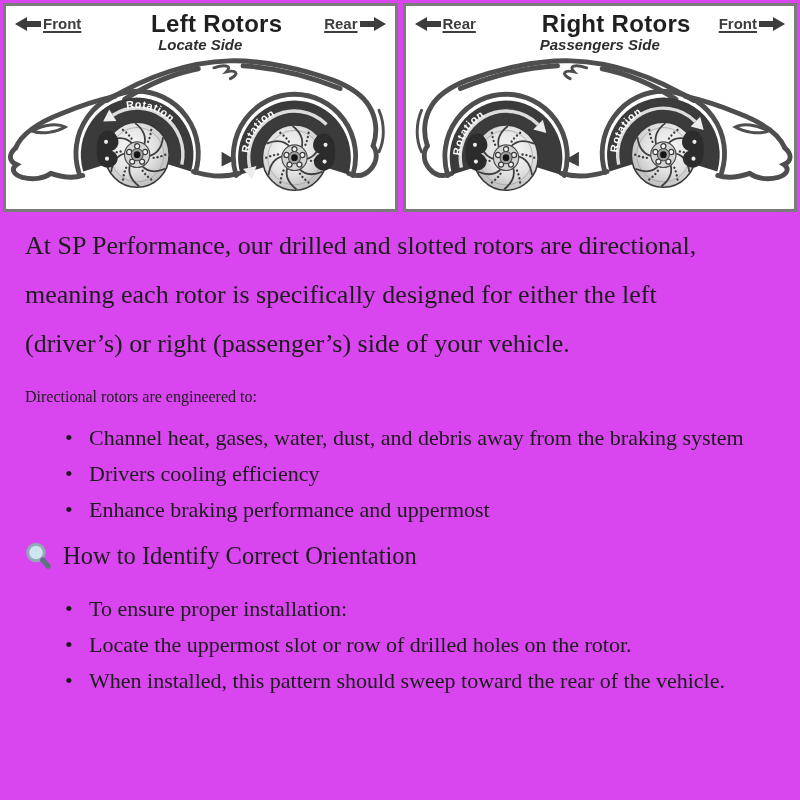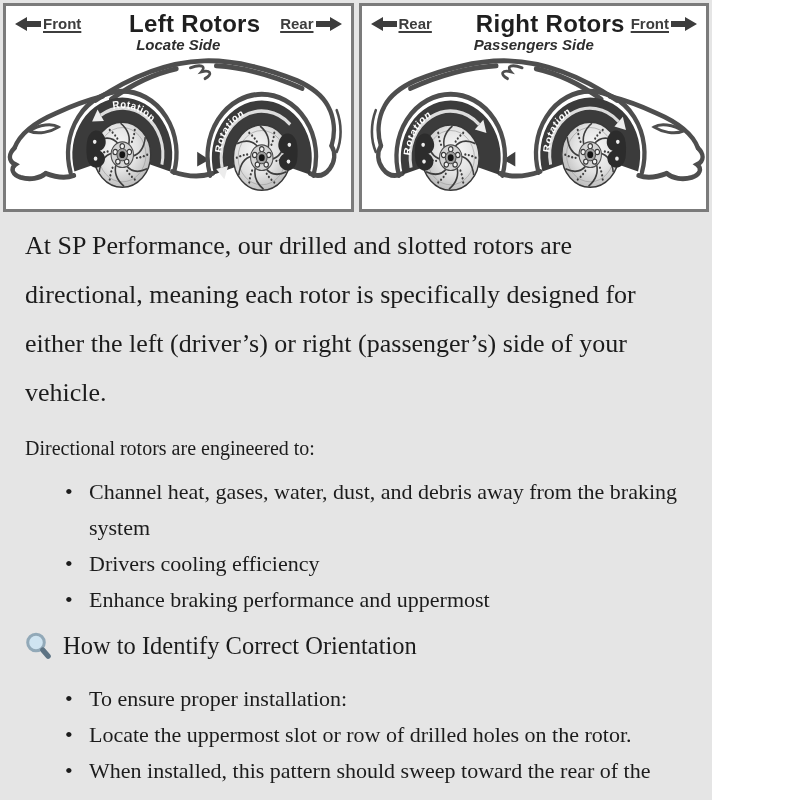--- a/index.html
+++ b/index.html
@@ -1,16 +1,16 @@
 <!DOCTYPE html>
 <html><head>
 <meta charset="utf-8">
 <style>
   html,body{margin:0;padding:0;background:#fff;}
-  .page{width:712px;height:800px;overflow:hidden;background:#e5e5e5;
+  .page{width:800px;height:800px;overflow:hidden;background:#d946ef;
         font-family:"Liberation Serif",serif;color:#1c1c1c;}
 
   
   .diagram{display:flex;gap:5px;padding:3px 3px 0 3px;}
   .panel{position:relative;flex:1;height:203px;border:3px solid #7b7b7b;background:#fff;overflow:hidden;}
   .panel-header{position:absolute;top:0;left:0;right:0;height:52px;z-index:2;}
   .dir{position:absolute;top:9px;display:flex;align-items:center;gap:2px;
        font-family:"Liberation Sans",sans-serif;font-weight:bold;font-size:15px;color:#3d3d3d;}
   .dir.left{left:9px;} .dir.right{right:9px;}
   .dir .lbl{text-decoration:underline;text-decoration-thickness:2px;text-underline-offset:2px;}
@@ -28,21 +28,21 @@
             fill:#ffffff;letter-spacing:.6px;}
 
   
   .article{padding:0 30px 0 25px;}
   .intro{font-size:26px;line-height:49px;margin:9px 0 0 0;max-width:718px;}
   .sec-head{display:flex;align-items:center;gap:11px;font-size:24.5px;font-weight:bold;color:#121212;}
   .sec-head.regular{font-weight:normal;color:#1c1c1c;}
   .sec-head .hicon{flex:0 0 auto;display:flex;}
   .sec1{margin:11px 0 0 0;}
   .sec2{margin:13px 0 12px 0;}
-  .lead{font-size:20px;margin:20px 0 0 0;}
+  .lead{font-size:16px;margin:20px 0 0 0;}
   ul.blist{list-style:none;margin:14px 0 0 0;padding:0 0 0 38px;max-width:728px;}
   ul.blist li{position:relative;font-size:22px;line-height:36px;padding-left:26px;}
   ul.blist li::before{content:"\2022";position:absolute;left:2px;top:0;}
   ul.blist.second{margin-top:20px;}
 </style>
 </head>
 <body>
 
 <div class="page">
 

